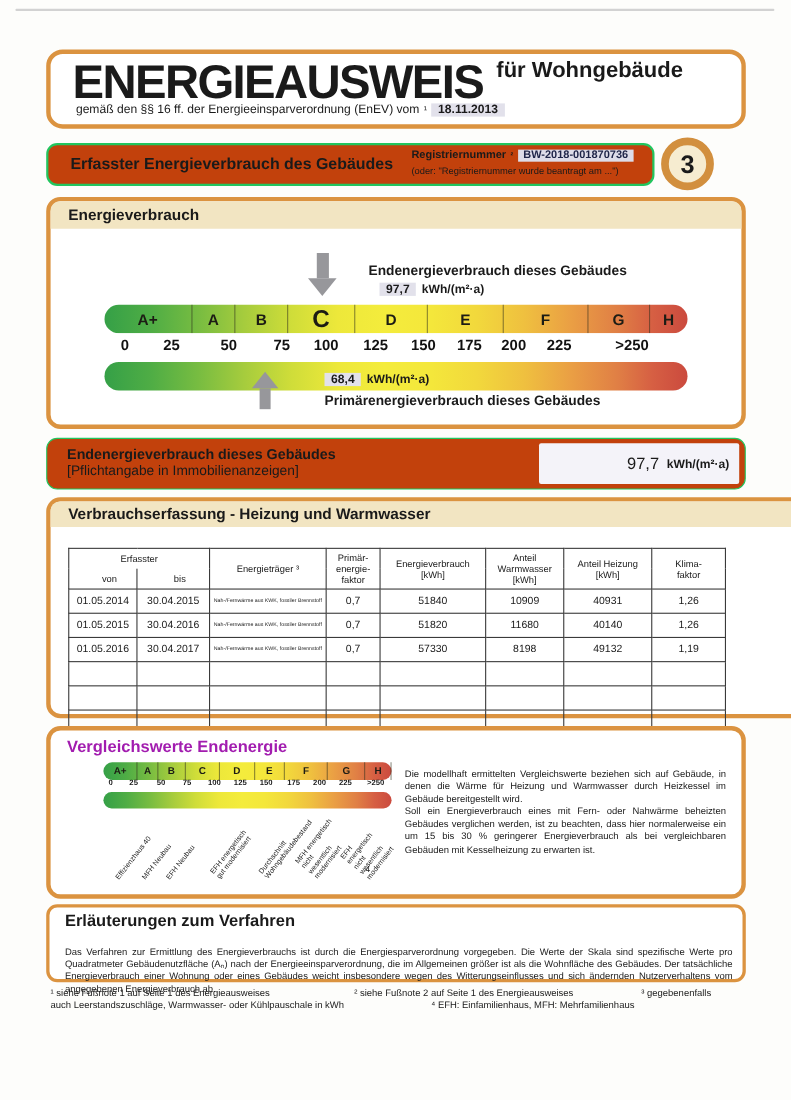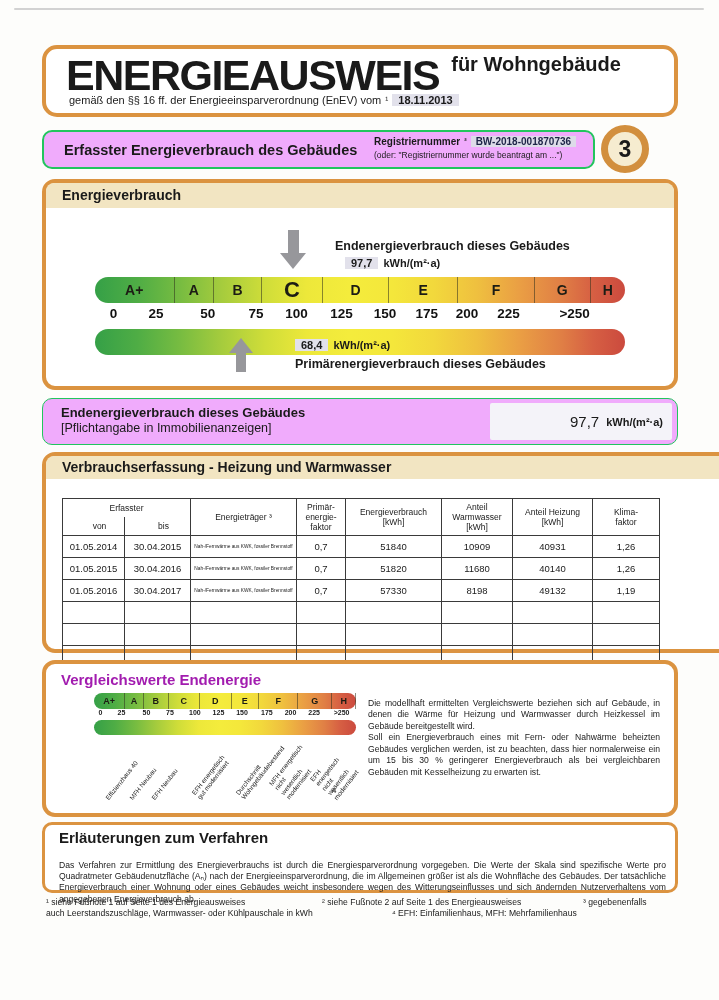--- a/index.html
+++ b/index.html
@@ -4,21 +4,21 @@
 <style>
   html,body{margin:0;padding:0;background:#ffffff;}
   .page{
     position:relative; width:719px; height:1000px; overflow:hidden;
     background:#fdfdfb; font-family:"Liberation Sans", sans-serif; color:#1a1a1a;
   }
   .scanline-top{position:absolute;left:14px;top:8px;width:690px;height:2px;background:#d2d2d2;border-radius:2px;}
 
   
   .obox{position:absolute;background:#fff;border:4px solid #db9340;border-radius:13px;box-sizing:border-box;}
-  .obox-thin{position:absolute;background:#f0abfc;border:1px solid #22c55e;border-radius:10px;box-sizing:border-box;}
+  .obox-thin{position:absolute;background:#c2410c;border:1px solid #22c55e;border-radius:10px;box-sizing:border-box;}
   .banner{position:absolute;left:0;right:0;top:0;background:#f2e5c2;border-radius:8px 8px 0 0;}
   .banner-title{font-weight:bold;font-size:14px;padding:4px 0 0 16px;}
 
   
   .hdr-titlerow{position:absolute;left:20px;top:4px;display:flex;align-items:flex-start;gap:12px;}
   .hdr-main{font-size:43px;font-weight:bold;letter-spacing:-1.5px;line-height:1.05;}
   .hdr-suffix{font-size:20px;font-weight:bold;}
   .hdr-law{position:absolute;left:23px;bottom:7px;font-size:11px;display:flex;align-items:center;gap:4px;}
   .hl{background:#e2e1eb;padding:0 6px;font-weight:600;}
 

